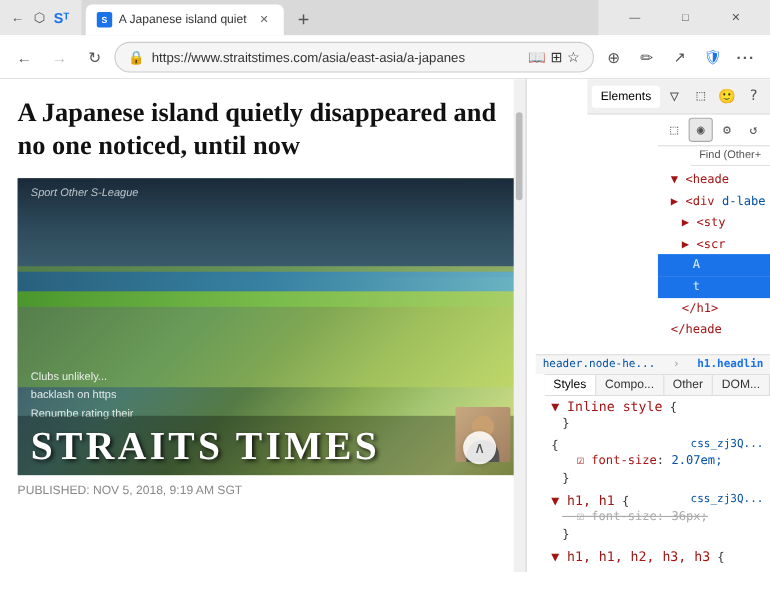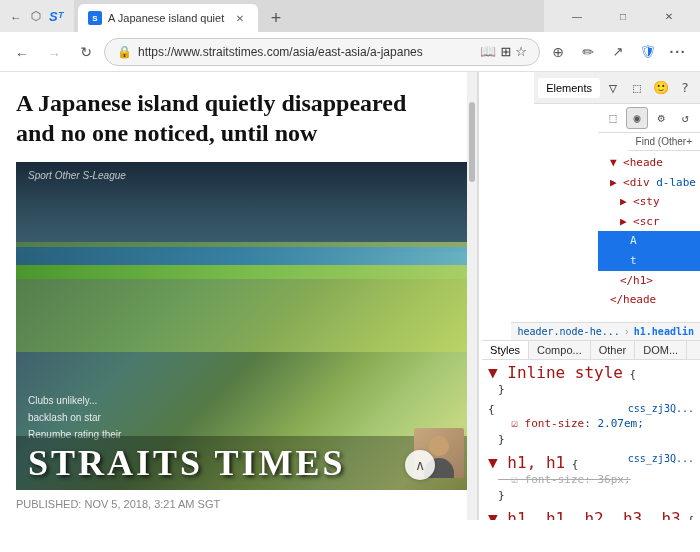--- a/index.html
+++ b/index.html
@@ -155,33 +155,33 @@
 
     
     .webpage {
       flex: 1;
       background: #fff;
       overflow: hidden;
       position: relative;
       border-right: 1px solid #ddd;
     }
     .webpage-content {
-      padding: 16px 32px 0 16px;
+      padding: 16px 16px 0 16px;
     }
     .article-title {
       font-size: 24px;
       font-weight: 700;
       color: #111;
       line-height: 1.25;
       margin-bottom: 14px;
       font-family: Georgia, serif;
     }
     .article-image {
       width: 460px;
-      height: 328px;
+      height: 270px;
       background: linear-gradient(135deg, #2c3e50 0%, #3d5a6e 20%, #4a7a6d 40%, #557a45 55%, #8aad55 70%, #a8c875 80%, #c5d880 90%, #adb85a 100%);
       position: relative;
       overflow: hidden;
     }
     .scroll-fab {
       position: absolute;
       bottom: 10px;
       right: 10px;
       width: 30px;
       height: 30px;
@@ -329,21 +329,21 @@
     .devtools-breadcrumb {
       border-top: 1px solid #ddd;
       padding: 3px 6px;
       font-size: 10px;
       color: #333;
       background: #f5f5f5;
       white-space: nowrap;
       overflow: hidden;
       text-overflow: ellipsis;
       display: flex;
-      gap: 4px;
+      gap: 16px;
       align-items: center;
       flex-shrink: 0;
     }
     .breadcrumb-item {
       color: #0451a5;
       cursor: pointer;
     }
     .breadcrumb-item.active {
       color: #1a73e8;
       font-weight: bold;
@@ -377,21 +377,21 @@
       padding: 3px 6px;
       font-size: 11px;
       font-family: Consolas, monospace;
     }
     .style-rule {
       margin-bottom: 4px;
     }
     .style-selector {
       color: #a31515;
       font-weight: 500;
-      font-size: 16px;
+      font-size: 12px;
       margin-top: 32px;
     }
     .style-source {
       color: #0451a5;
       float: right;
       font-size: 10px;
     }
     .style-prop {
       padding-left: 10px;
       color: #333;
@@ -483,21 +483,21 @@
       cursor: pointer;
     }
   </style>
 </head>
 <body>
 
 <div class="title-bar">
   <div class="title-bar-icons">
     <span class="title-bar-icon">←</span>
     <span class="title-bar-icon">⬡</span>
-    <span class="title-bar-icon" style="color:#1a73e8;font-weight:bold;font-size:13px;font-style:italic;">Sᵀ</span>
+    <span class="title-bar-icon" style="color:#1a73e8;font-weight:bold;font-size:13px;">Sᵀ</span>
   </div>
   <div class="tab-bar" style="flex:1;display:flex;align-items:flex-end;background:#d9d9d9;margin:0 4px;padding:0 4px;height:100%;align-self:flex-end;">
     <div class="tab active">
       <div class="tab-favicon">
           <span style="font-size:8px;font-weight:bold;">S</span>
         </div>
       <span class="tab-title">A Japanese island quiet</span>
       <span class="tab-close">✕</span>
     </div>
     <div class="new-tab-btn">+</div>
@@ -561,21 +561,21 @@
 
           <div style="position:absolute;top:85px;left:0;right:0;height:18px;background:linear-gradient(90deg, #1e5a8a 0%, #2a7ab5 50%, #5aafdc 100%);opacity:0.8;"></div>
 
           <div style="position:absolute;top:103px;left:0;right:0;height:14px;background:linear-gradient(90deg,#4a9a2a,#7abf4a,#aad068);opacity:0.9;"></div>
 
           <div class="img-overlay-text">
             <div style="font-size:10px;color:rgba(255,255,255,0.7);font-family:Arial;font-style:italic;">Sport Other S-League</div>
           </div>
           <div class="img-overlay-text2">
             <div class="img-sub-headline">Clubs unlikely...</div>
-            <div class="img-sub-headline">backlash on star</div>
+            <div class="img-sub-headline">backlash on https</div>
             <div class="img-sub-headline">Renumbe rating their</div>
           </div>
 
           <div style="position:absolute;bottom:0;left:0;right:0;background:rgba(0,0,0,0.3);">
             <div style="padding:6px 12px;">
               <div style="font-size:36px;font-weight:900;color:#fff;text-shadow:2px 2px 4px rgba(0,0,0,0.8);letter-spacing:3px;font-family:'Times New Roman',serif;">STRAITS TIMES</div>
             </div>
           </div>
 
           <div class="img-person">
@@ -583,21 +583,21 @@
             <div class="img-person-body"></div>
           </div>
         </div>
 
         <div class="scroll-fab">
           <span>∧</span>
         </div>
       </div>
 
       <div class="published-bar">
-        <span>PUBLISHED: NOV 5, 2018, 3:21 AM SGT</span>
+        <span>PUBLISHED: NOV 5, 2018, 9:19 AM SGT</span>
       </div>
     </div>
 
     <div class="webpage-scrollbar">
       <div class="webpage-scrollbar-thumb"></div>
     </div>
   </div>
 
   <div class="devtools">
 

